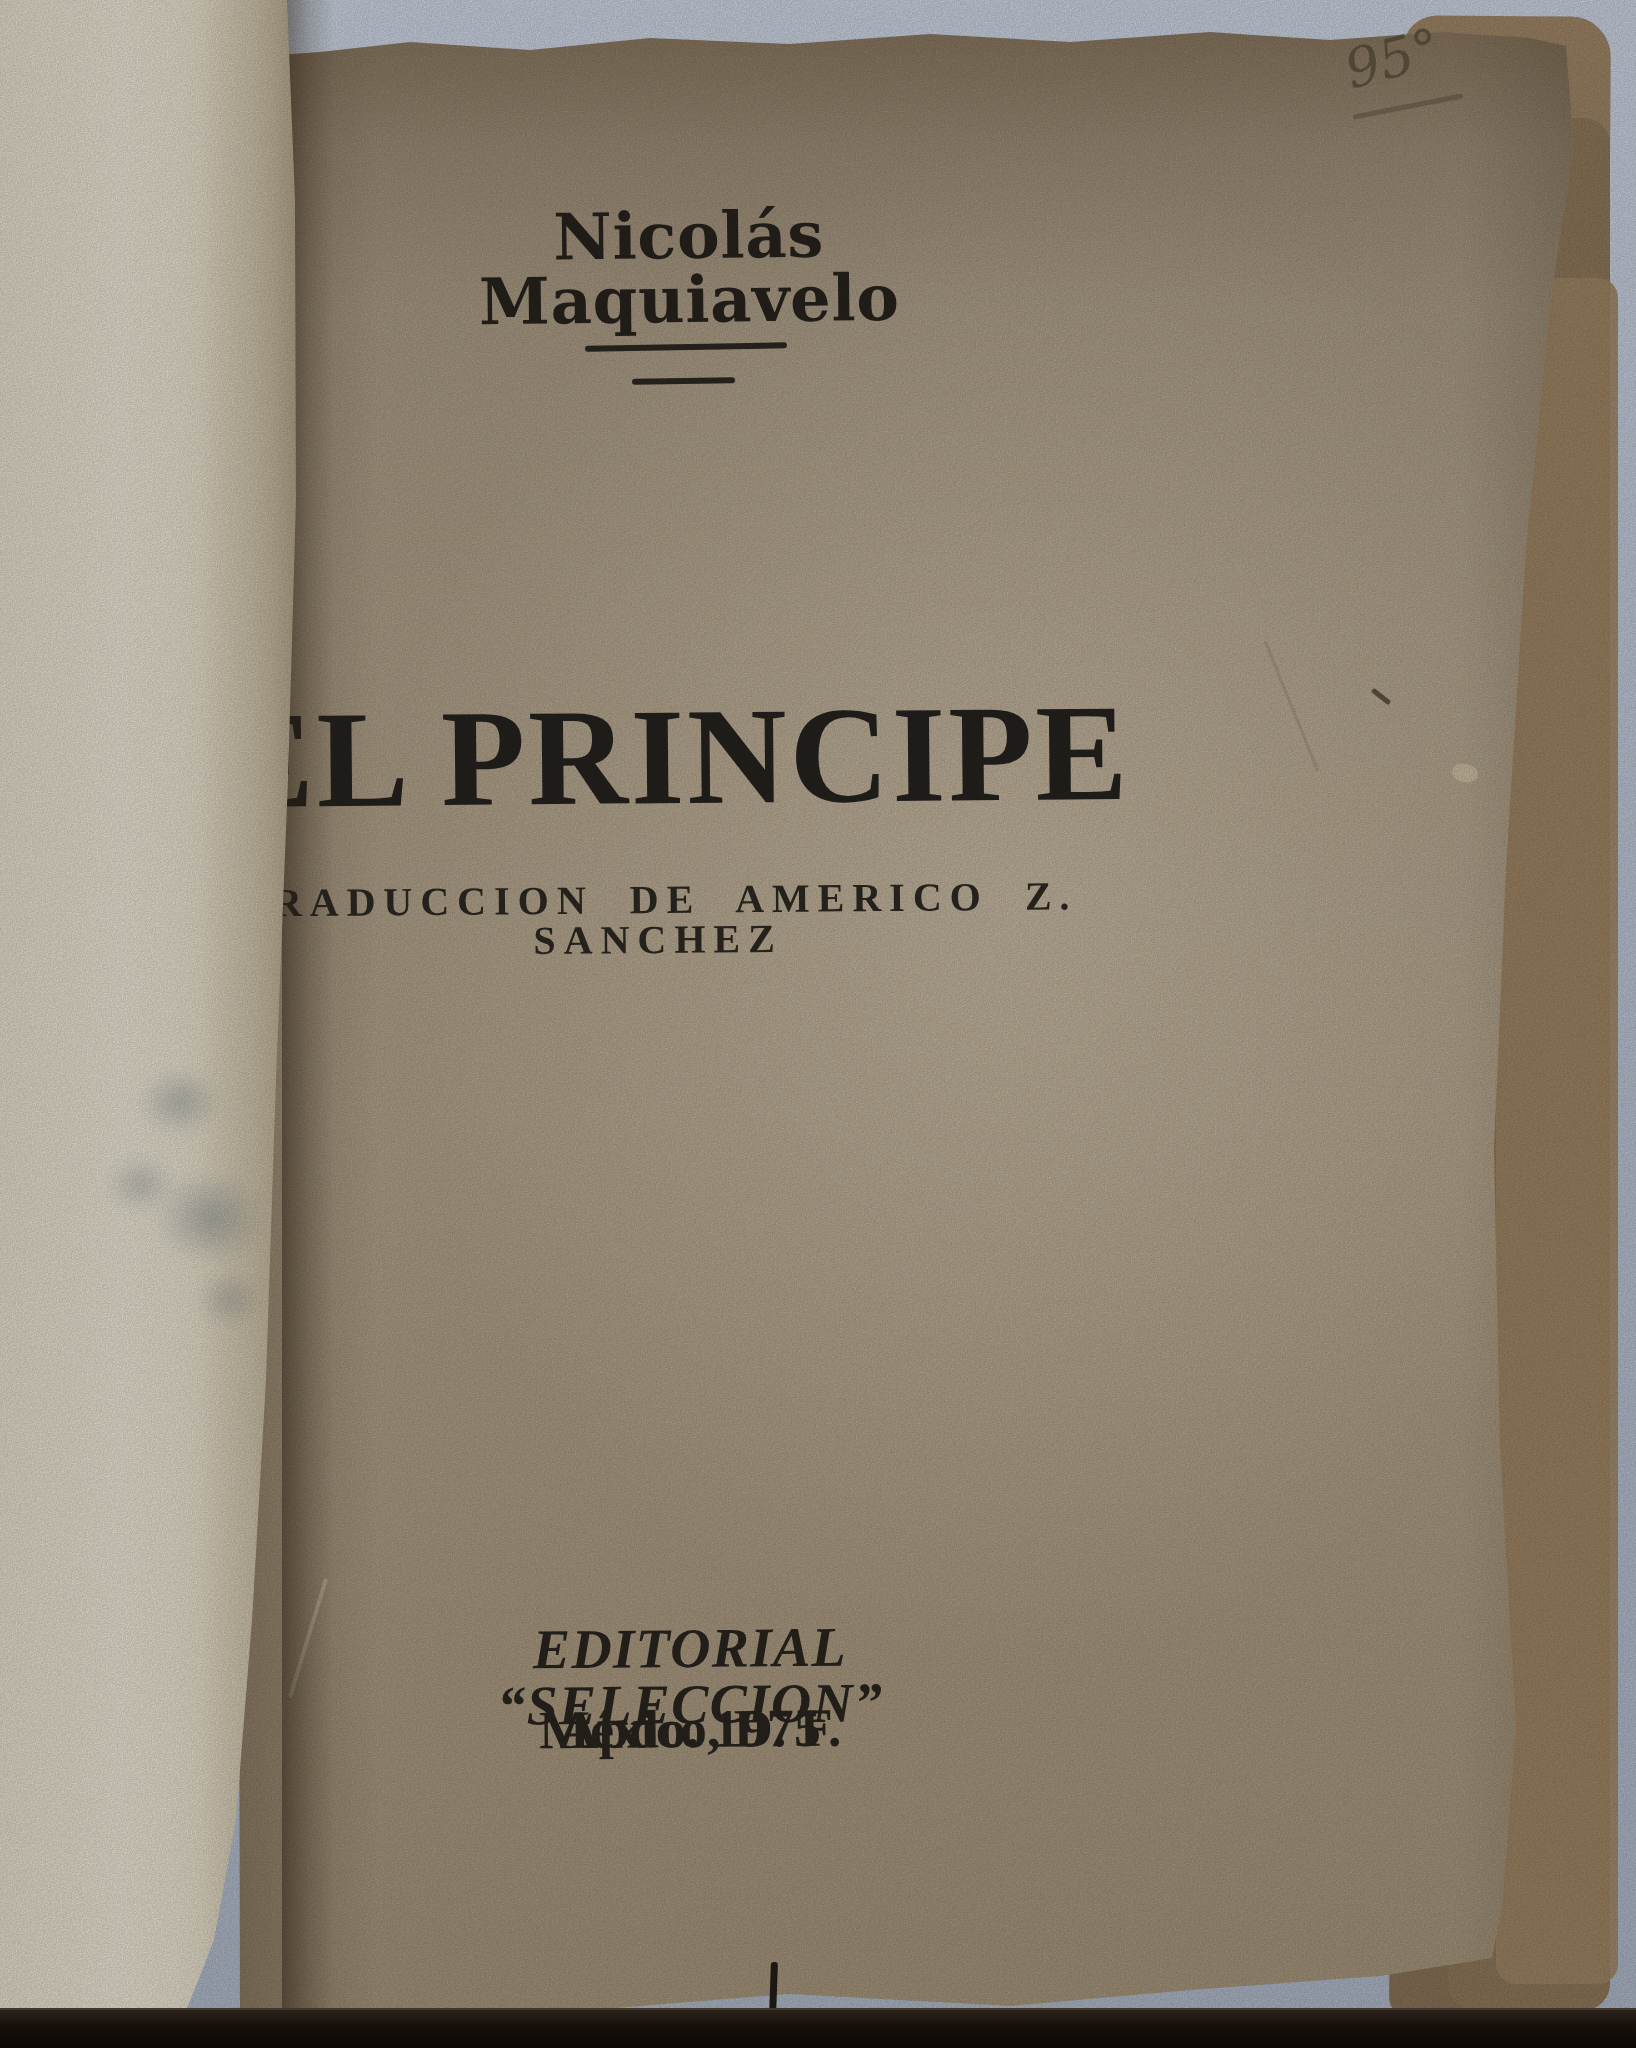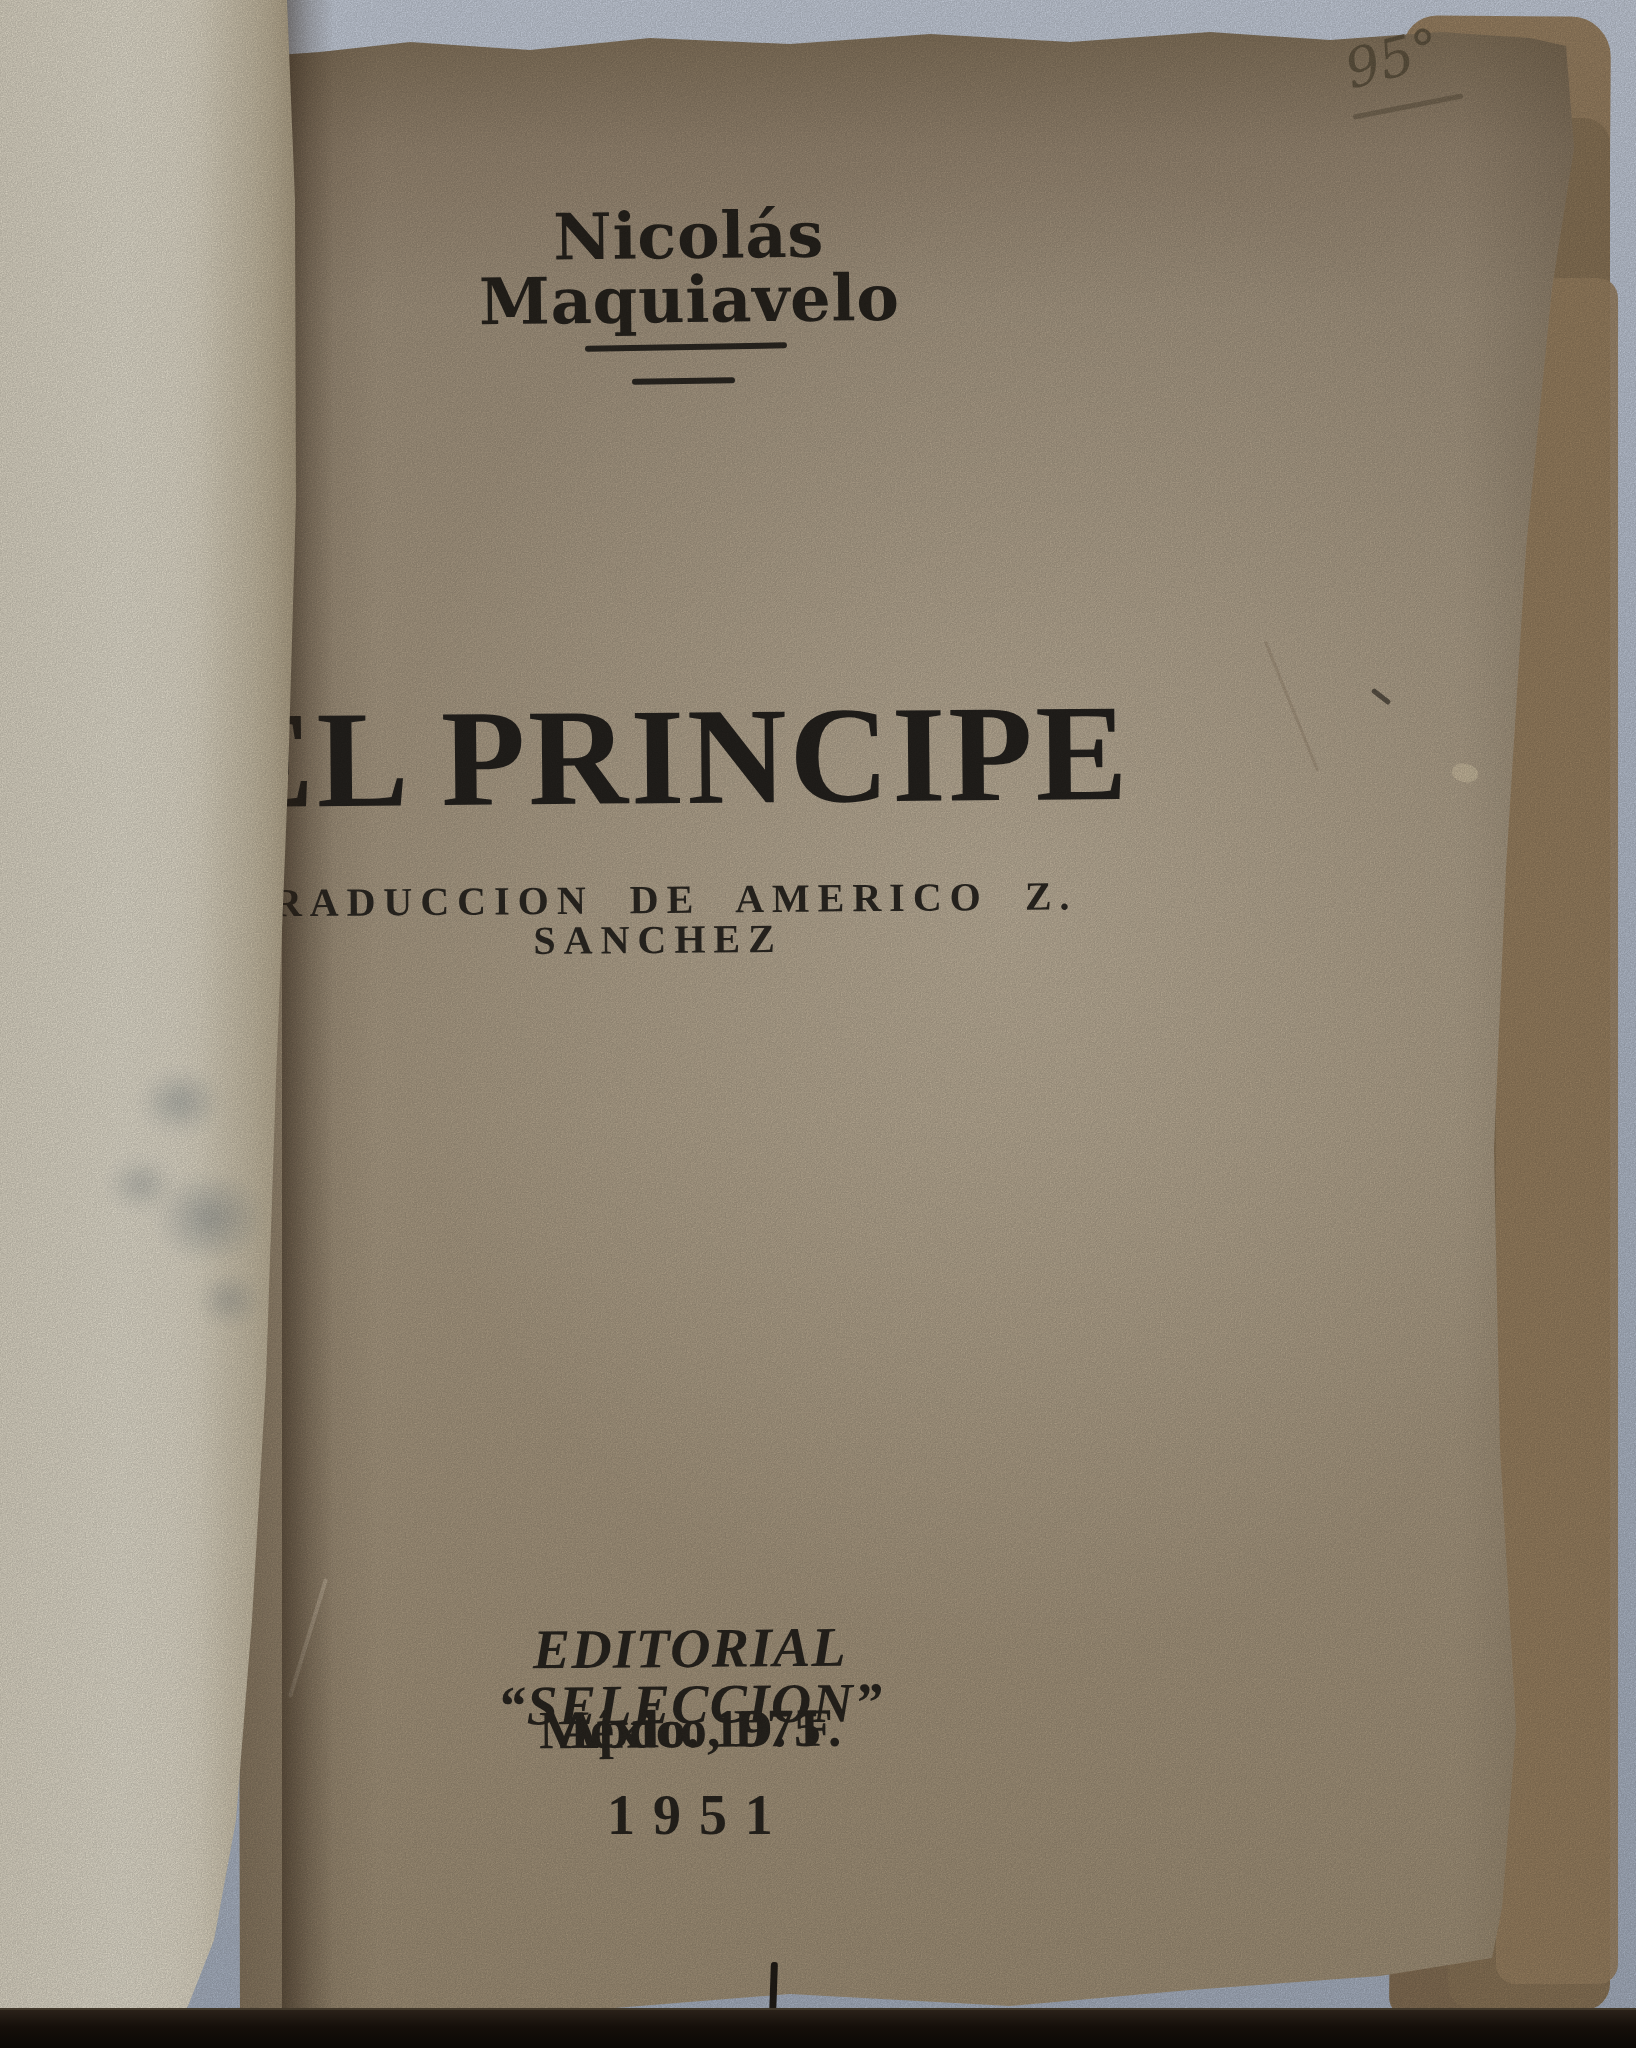--- a/index.html
+++ b/index.html
@@ -114,21 +114,20 @@
   <div class="printed author">Nicolás Maquiavelo</div>
   <div class="rule rule-top"></div>
   <div class="rule rule-bottom"></div>
   <div class="printed book-title">EL PRINCIPE</div>
   <div class="printed translation">TRADUCCION DE AMERICO Z. SANCHEZ</div>
   <div class="printed publisher">EDITORIAL “SELECCION”</div>
   <div class="address">
     <span>Apdo. 1975</span>
     <span>México, D. F.</span>
   </div>
-  <div class="printed year">1951</div>
   <div class="printers-mark"></div>
 
   <div class="handwriting">95°</div>
   <div class="hand-underline"></div>
 
   <div class="scratch1"></div>
   <div class="chip1"></div>
   <div class="crease1"></div>
   <div class="crease2"></div>
 

